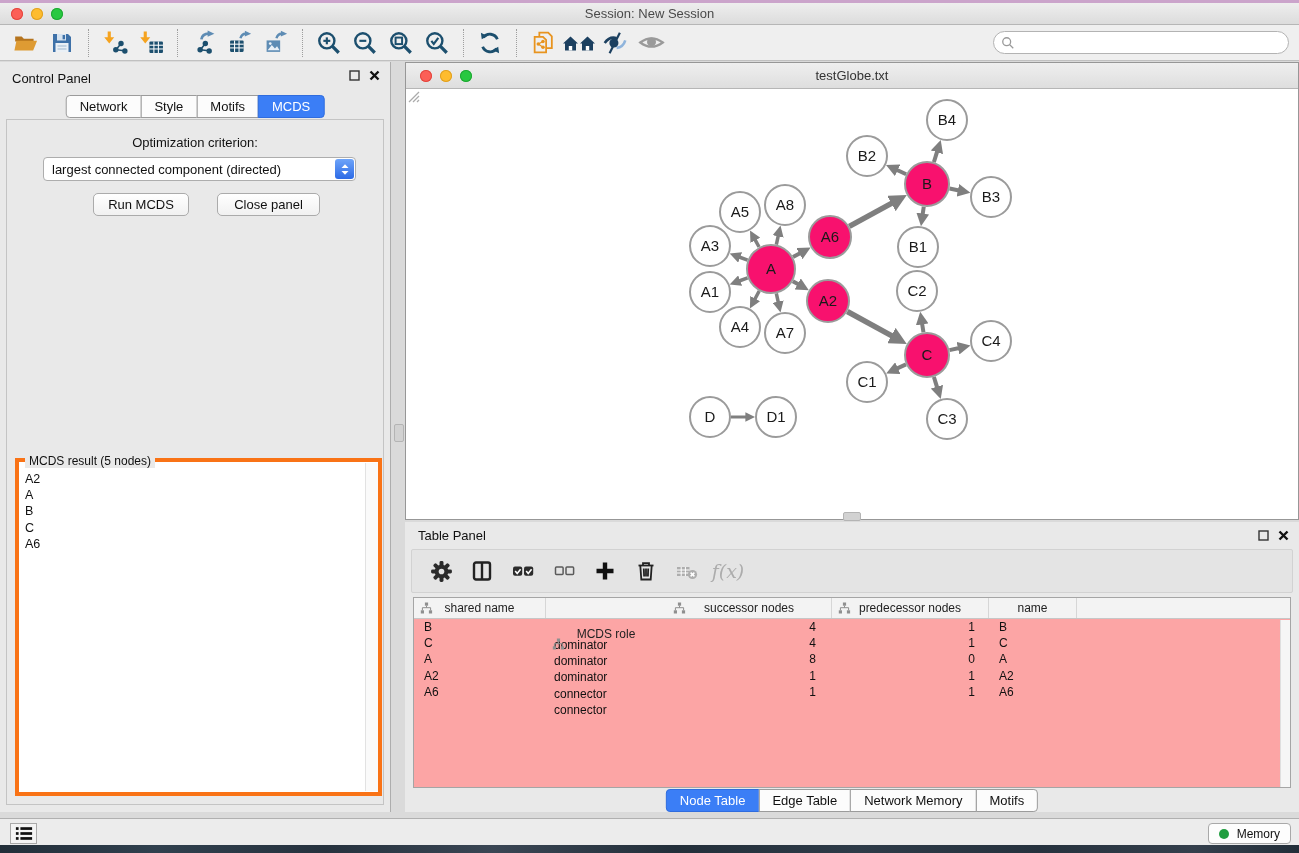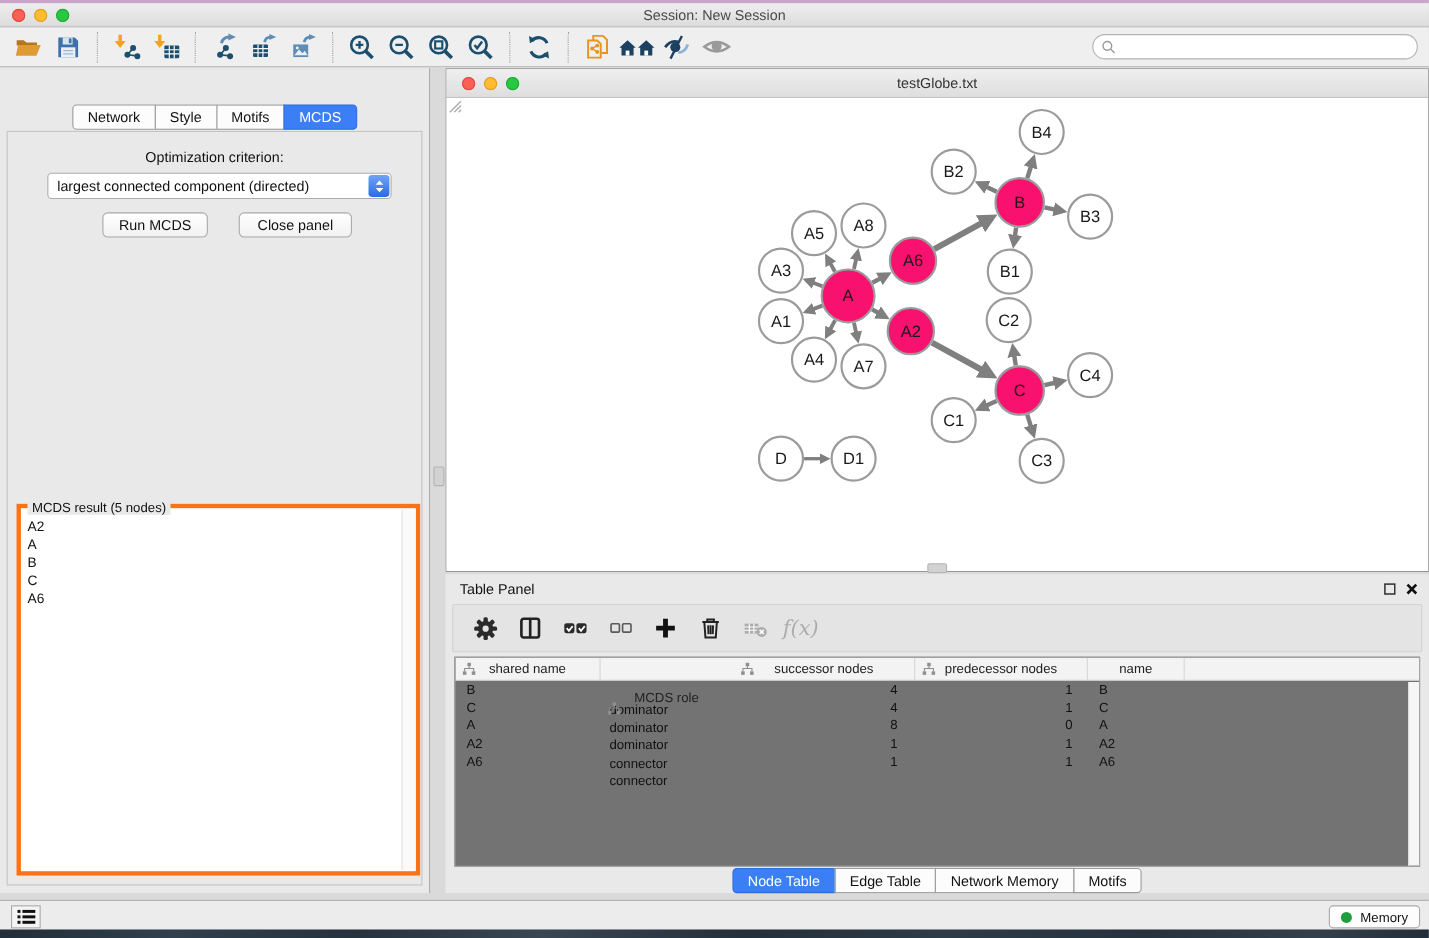--- a/index.html
+++ b/index.html
@@ -77,21 +77,21 @@
 .grip { position:absolute; right:1px; bottom:1px; width:14px; height:14px; }
 
 
 .table-panel { position:absolute; left:405px; top:522px; width:894px; height:290px; background:#E9E9E9; }
 .tp-head { position:relative; height:25px; }
 .tp-head .tp-title { position:absolute; left:13px; top:6px; font-size:13px; color:#111; }
 .tp-toolbar { position:absolute; left:6px; right:6px; top:27px; height:44px; background:#E4E4E4;
   border:1px solid #D2D2D2; border-radius:2px; display:flex; align-items:center; gap:7px; padding-left:12px; }
 .tp-btn { width:34px; height:34px; display:flex; align-items:center; justify-content:center; }
 .fx { font-family:"DejaVu Serif",serif; font-style:italic; font-size:19px; color:#ACACAC; }
-.tp-table { position:absolute; left:8px; top:75px; width:878px; height:191px; background:#737373;
+.tp-table { position:absolute; left:8px; top:75px; width:878px; height:191px; background:#fca5a5;
   border:1px solid #A5A5A5; overflow:hidden; }
 .th-row { display:flex; height:21px; background:#F3F3F3; border-bottom:1px solid #C6C6C6; }
 .th-cell { display:flex; align-items:center; justify-content:center; gap:4px; font-size:12px;
   color:#222; border-right:1px solid #D6D6D6; position:relative; }
 .th-cell .hicon { position:absolute; left:6px; top:4px; }
 .tb-row { display:flex; height:16.2px; align-items:center; }
 .td { font-size:12px; color:#111; white-space:nowrap; overflow:hidden; }
 .c0 { width:132px; padding-left:10px; }
 .c1 { width:121px; padding-left:8px;margin-top:36px; }
 .c2 { width:165px; text-align:right; padding-right:16px; }
@@ -294,20 +294,31 @@
     <div class="searchbox">
       <svg width="14" height="14" viewBox="0 0 16 16">
         <circle cx="6.5" cy="6.5" r="4.5" fill="none" stroke="#9A9A9A" stroke-width="1.5"></circle>
         <line x1="10" y1="10" x2="14" y2="14" stroke="#9A9A9A" stroke-width="1.5"></line>
       </svg>
       <input type="text" placeholder="" style="">
     </div>
   </div>
 
   <div class="control-panel">
+    <div class="cp-head">
+      <span class="cp-title">Control Panel</span>
+      <div class="panel-icons">
+        <svg width="11" height="11" viewBox="0 0 11 11">
+          <rect x="1" y="1" width="9" height="9" fill="none" stroke="#333" stroke-width="1.4"></rect>
+        </svg>
+        <svg width="11" height="11" viewBox="0 0 11 11">
+          <path d="M1.5 1.5 L9.5 9.5 M9.5 1.5 L1.5 9.5" stroke="#111" stroke-width="2.4"></path>
+        </svg>
+      </div>
+    </div>
     <div class="seg-tabs">
         <div class="seg-tab">Network</div>
         <div class="seg-tab">Style</div>
         <div class="seg-tab">Motifs</div>
         <div class="seg-tab active">MCDS</div>
       </div>
     <div class="cp-inner">
       <div class="opt-label">Optimization criterion:</div>
       <div class="dropdown">
         <span class="dd-value">largest connected component (directed)</span>

